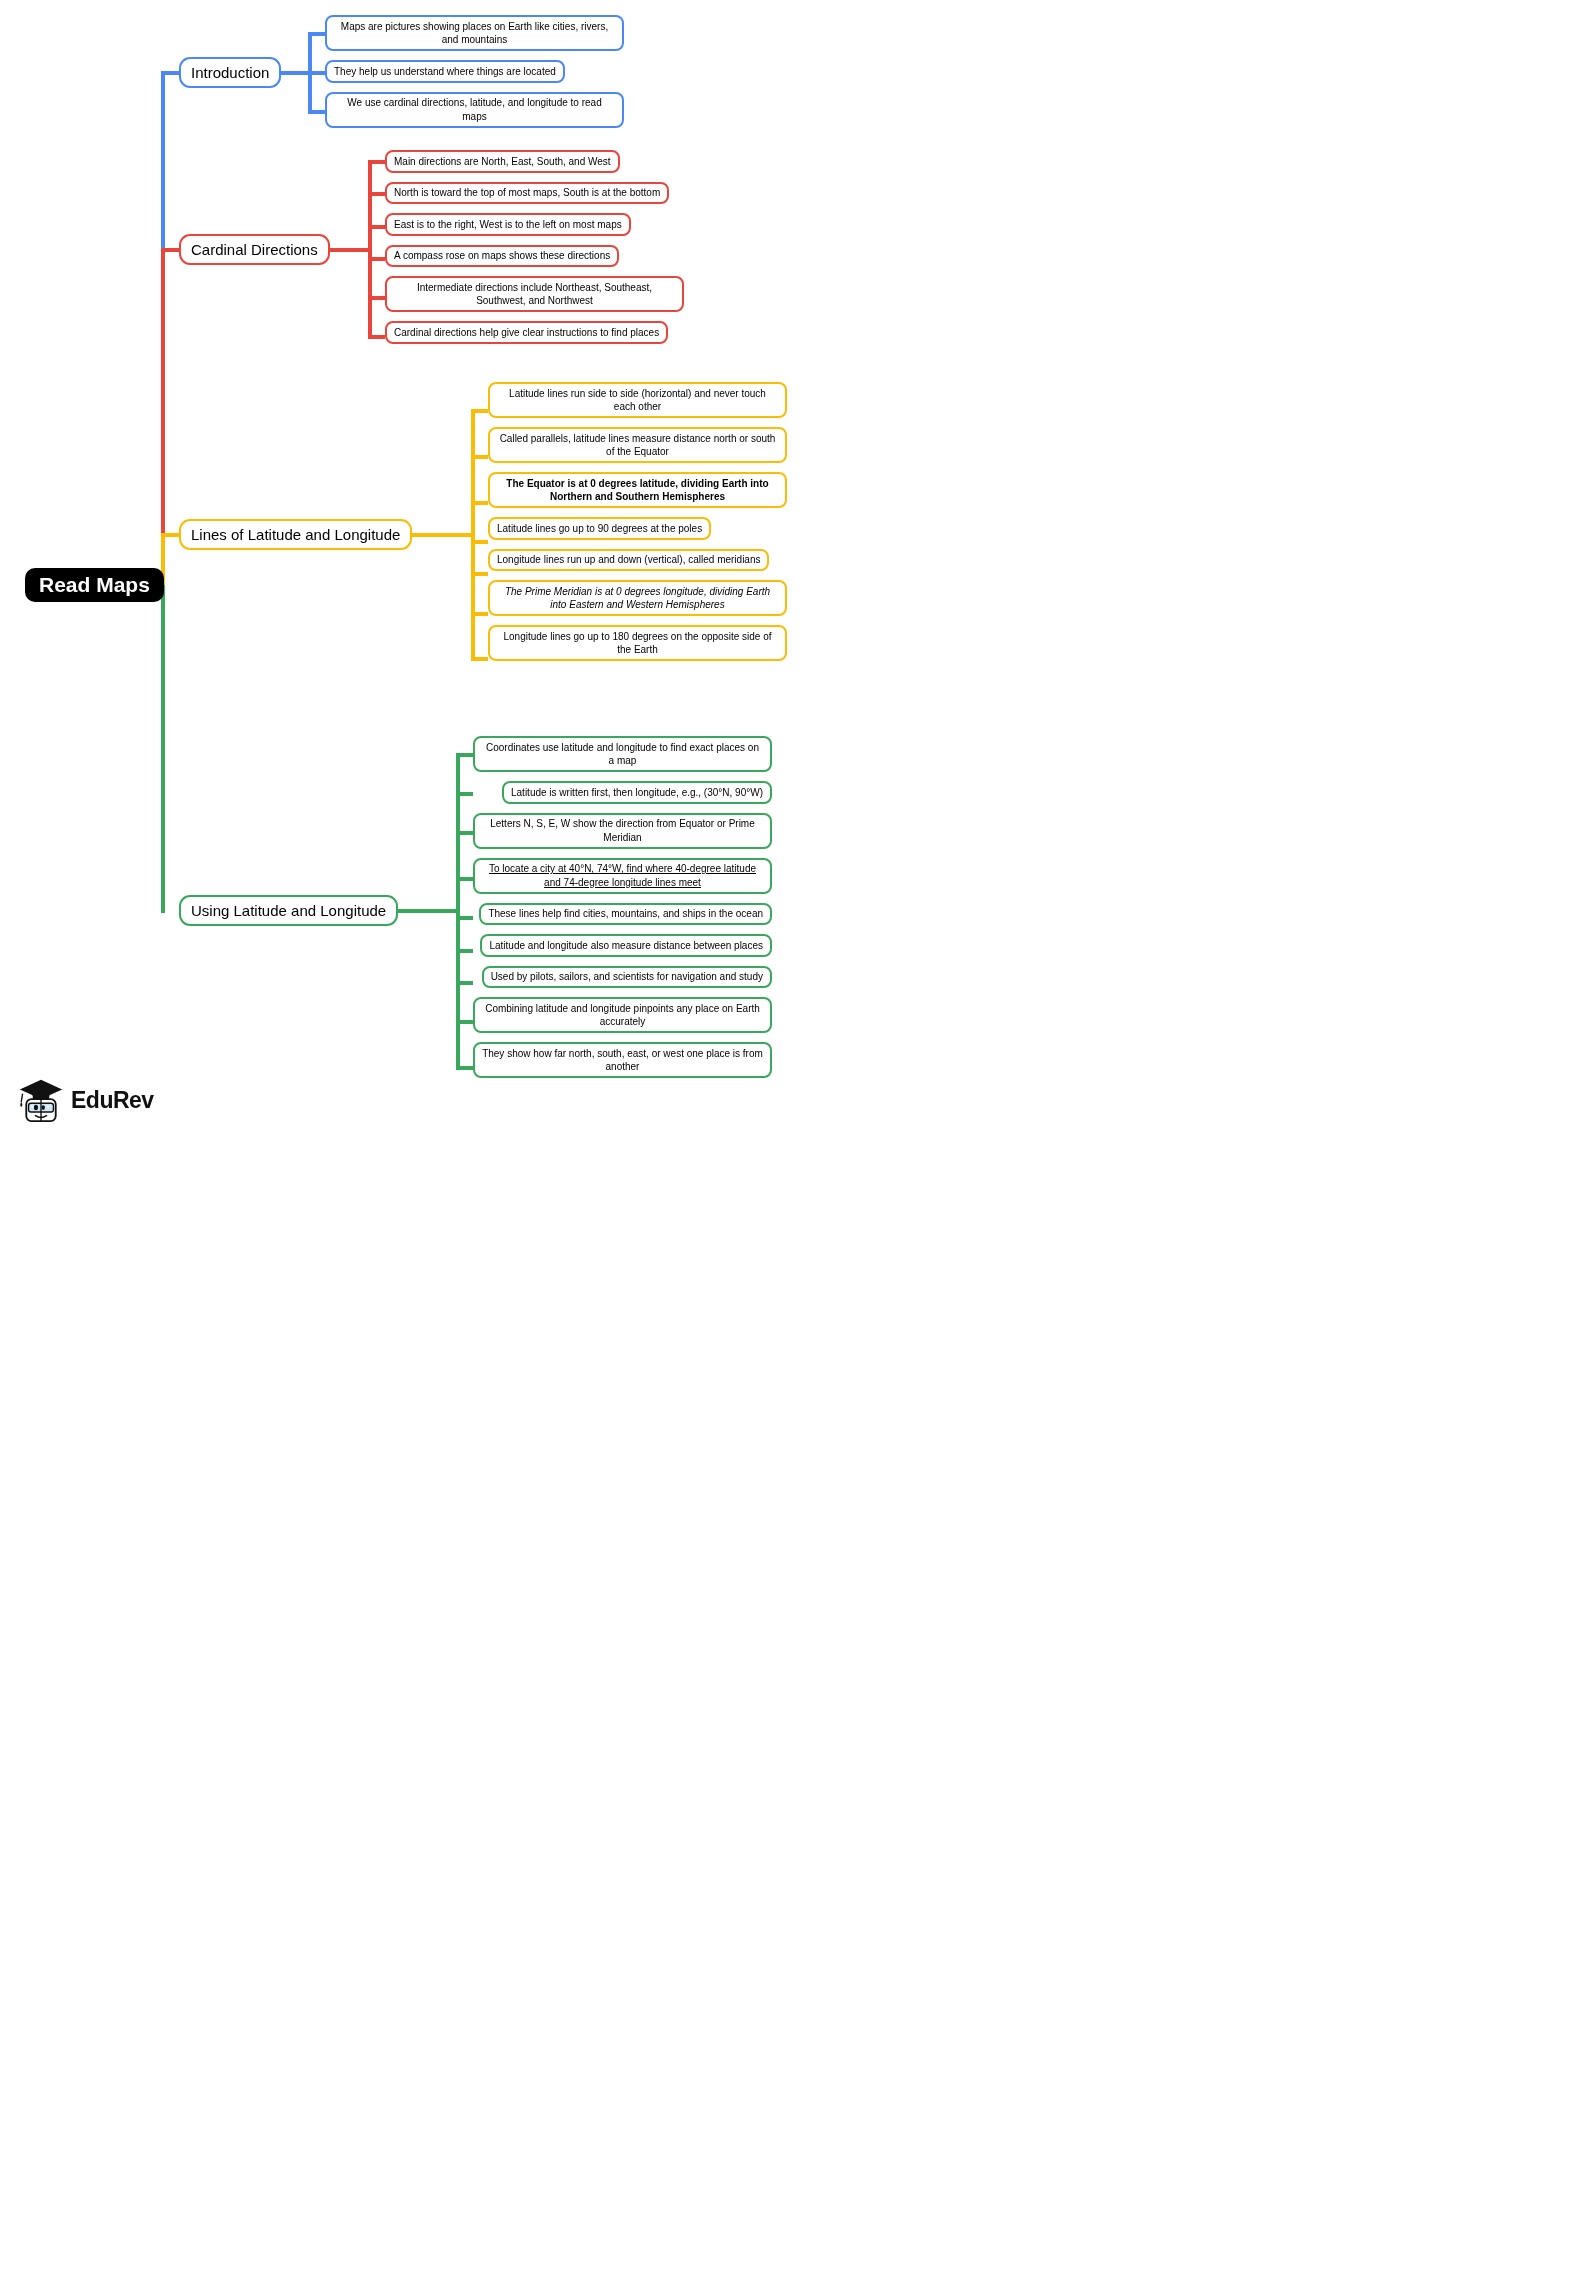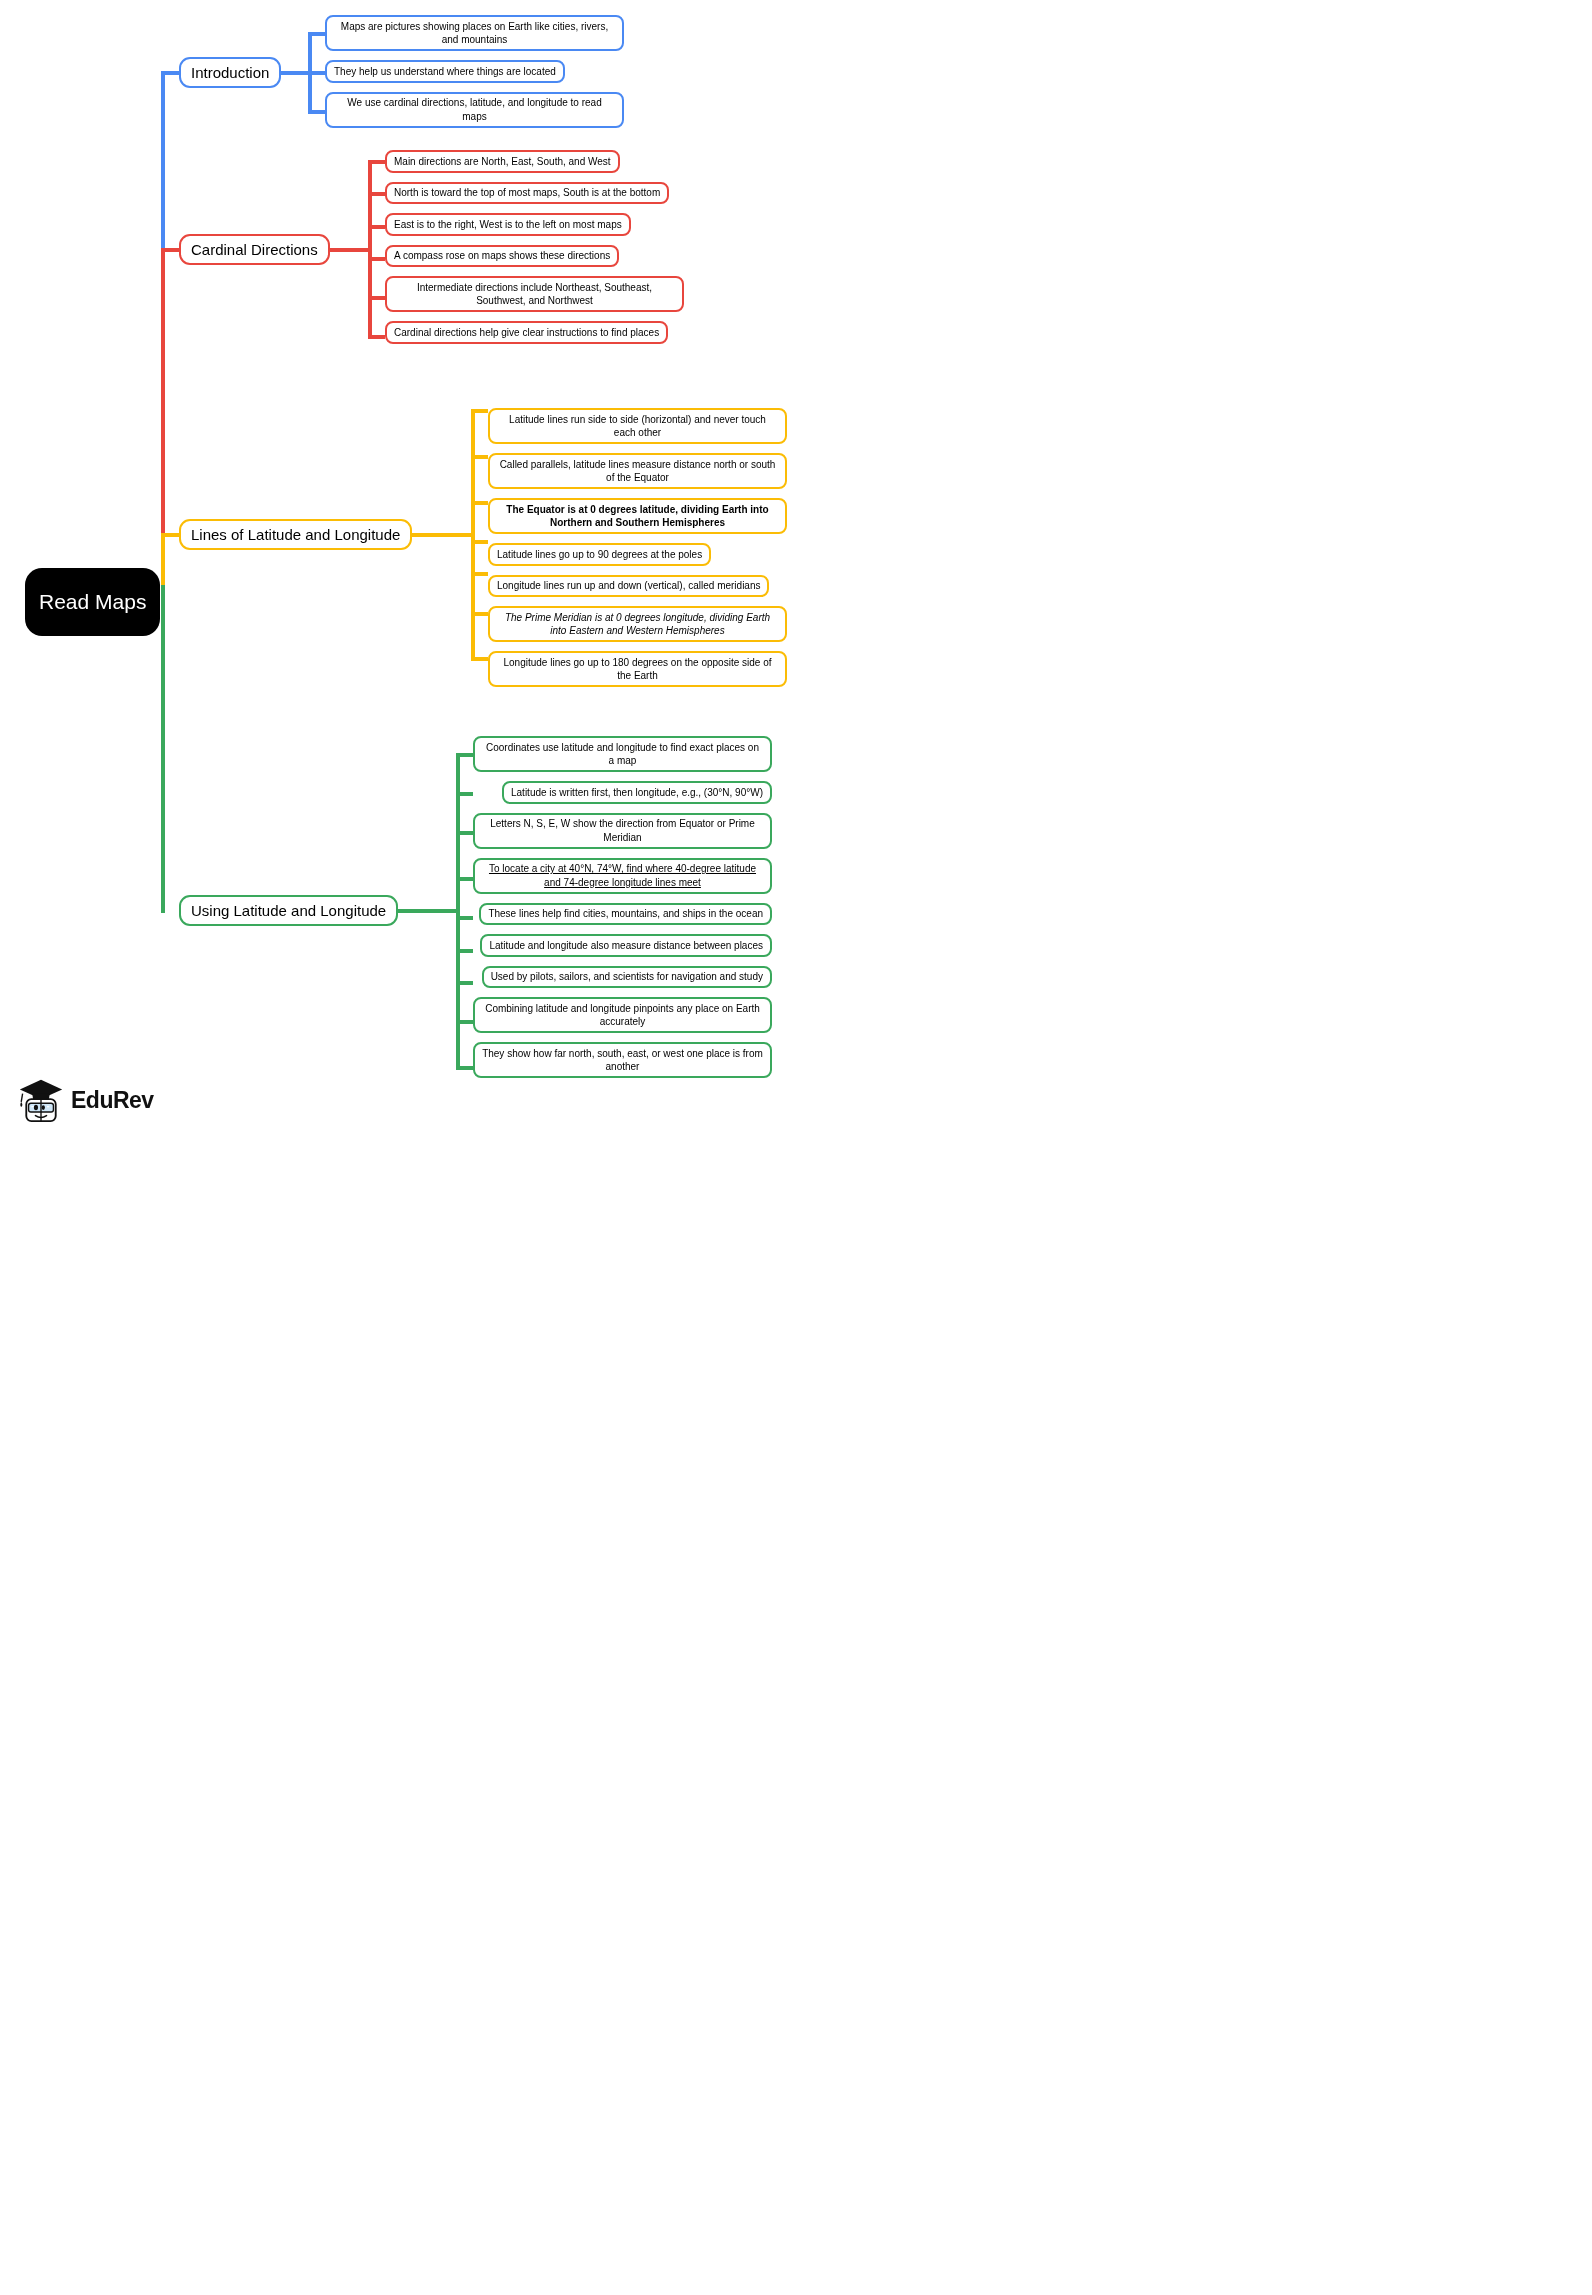--- a/index.html
+++ b/index.html
@@ -48,23 +48,23 @@
     white-space:nowrap;
     z-index:3;
   }
   #root-node{
     position:absolute;
     left:25px;
     background:#000000;
     color:#ffffff;
     font-size:21px;
     line-height:24px;
-    font-weight:normal;
-    padding:22px 14px;
-    border-radius:17px;
+    font-weight:bold;
+    padding:5px 14px;
+    border-radius:10px;
     white-space:nowrap;
     z-index:3;
   }
   #logo{
     position:absolute;
     left:18px;
     top:1077px;
     display:flex;
     align-items:center;
     gap:7px;
@@ -140,21 +140,21 @@
     <div class="leaf" style="border-color: rgb(232, 70, 61);">Intermediate directions include Northeast, Southeast, Southwest, and Northwest</div>
     <div class="leaf" style="border-color: rgb(232, 70, 61);">Cardinal directions help give clear instructions to find places</div>
   </div>
 
   <div class="leaf-stack" id="stack-0" style="left:325px;top:15px;">
     <div class="leaf" style="border-color: rgb(74, 137, 243);">Maps are pictures showing places on Earth like cities, rivers, and mountains</div>
     <div class="leaf" style="border-color: rgb(74, 137, 243);">They help us understand where things are located</div>
     <div class="leaf" style="border-color: rgb(74, 137, 243);">We use cardinal directions, latitude, and longitude to read maps</div>
   </div>
 
-  <div class="leaf-stack" id="stack-2" style="left:488px;top:408px;">
+  <div class="leaf-stack" id="stack-2" style="left:488px;top:382px;">
     <div class="leaf" style="border-color: rgb(251, 188, 5);">Latitude lines run side to side (horizontal) and never touch each other</div>
     <div class="leaf" style="border-color: rgb(251, 188, 5);">Called parallels, latitude lines measure distance north or south of the Equator</div>
     <div class="leaf" style="border-color: rgb(251, 188, 5); font-weight: bold;">The Equator is at 0 degrees latitude, dividing Earth into Northern and Southern Hemispheres</div>
     <div class="leaf" style="border-color: rgb(251, 188, 5); text-align: right;">Latitude lines go up to 90 degrees at the poles</div>
     <div class="leaf" style="border-color: rgb(251, 188, 5);">Longitude lines run up and down (vertical), called meridians</div>
     <div class="leaf" style="border-color: rgb(251, 188, 5); font-style: italic;">The Prime Meridian is at 0 degrees longitude, dividing Earth into Eastern and Western Hemispheres</div>
     <div class="leaf" style="border-color: rgb(251, 188, 5);">Longitude lines go up to 180 degrees on the opposite side of the Earth</div>
   </div>
 
   <div class="leaf-stack" id="stack-3" style="left:473px;top:736px;align-items:flex-end;">

